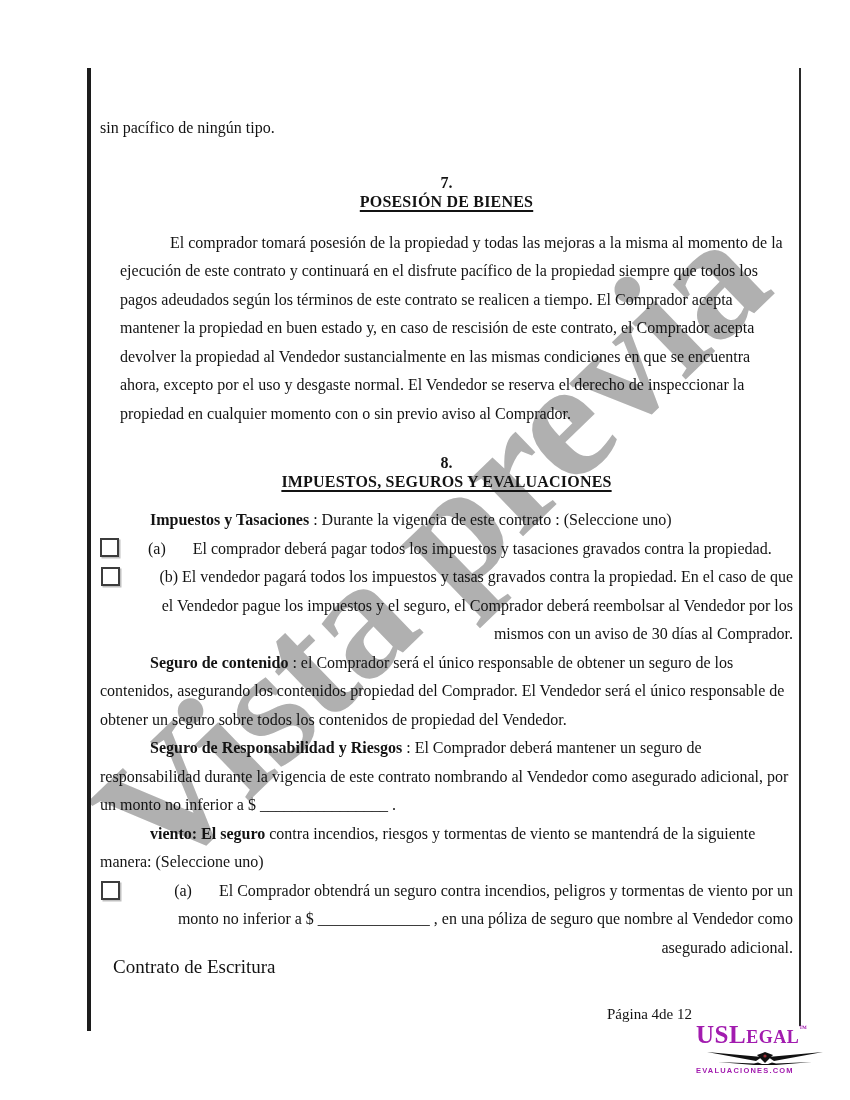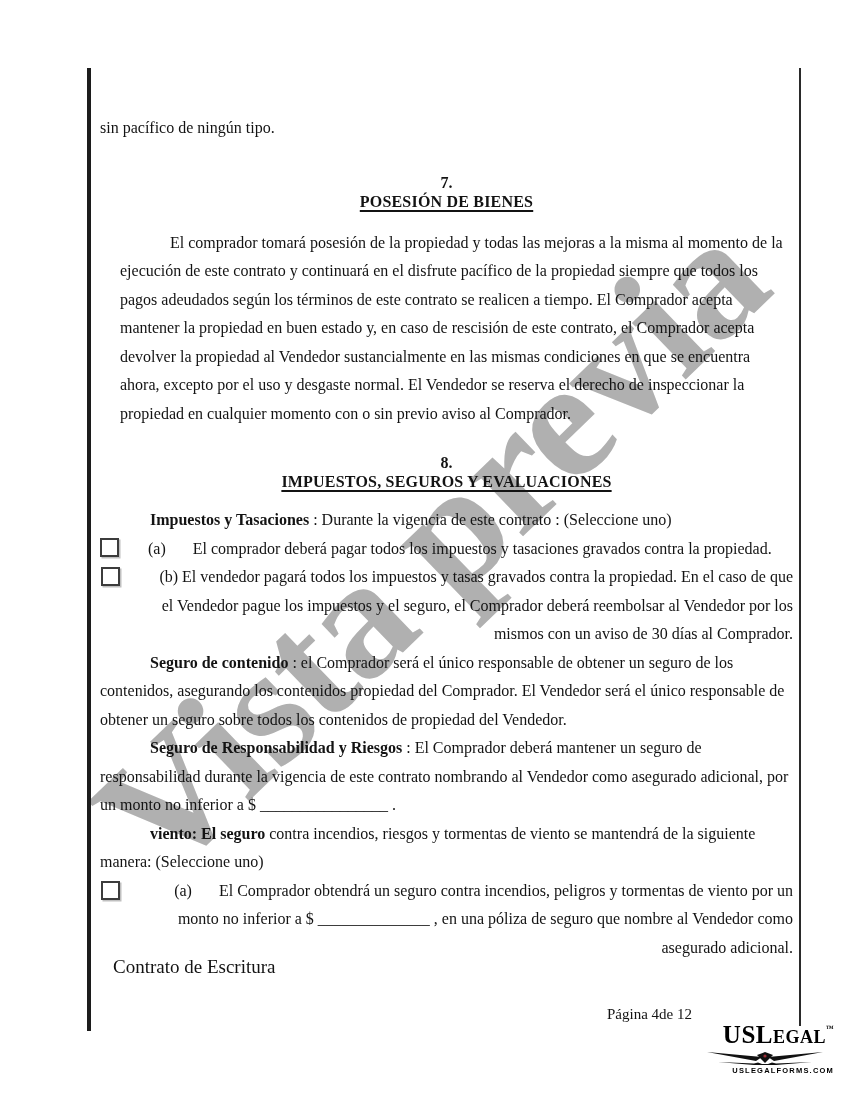--- a/index.html
+++ b/index.html
@@ -87,23 +87,23 @@
     margin: 0;
   }
   
   .footer-title { position: absolute; left: 113px; top: 956px; font-size: 19px; z-index: 2; }
   .footer-page  { position: absolute; left: 607px; top: 1006px; font-size: 15px; z-index: 2; }
   
   .logo {
     position: absolute;
     left: 696px; top: 1016px;
     width: 138px;
-    text-align: right;
+    text-align: left;
     z-index: 2;
-    color: #000000;
+    color: #a21caf;
   }
   .logo-word { line-height: 26px; white-space: nowrap; font-weight: bold; }
   .brand-big  { font-size: 25px; letter-spacing: 0.5px; }
   .brand-small{ font-size: 18px; letter-spacing: 0.5px; }
   .brand-tm   { font-size: 8px; vertical-align: 12px; }
   .logo-wings { display: block; margin: 0 auto; }
   .logo-site  {
     font-family: "Liberation Sans", sans-serif;
     font-size: 7.5px; font-weight: bold;
     letter-spacing: 1.2px;
@@ -157,16 +157,16 @@
 
   <div class="logo">
     <div class="logo-word"><span class="brand-big">USL</span><span class="brand-small">EGAL</span><span class="brand-tm">™</span></div>
     <svg class="logo-wings" width="122" height="14" viewBox="0 0 122 14">
       <path d="M58 6 L3 1 L52 10 Z" fill="#111"></path>
       <path d="M64 6 L119 1 L70 10 Z" fill="#111"></path>
       <path d="M53 4 L61 1 L69 4 L61 12 Z" fill="#111"></path>
       <circle cx="61" cy="5" r="1.6" fill="#9c2f38"></circle>
       <path d="M14 11 L50 12.5 L54 11.5 L58 13 L64 13 L68 11.5 L72 12.5 L108 11 L72 14 L50 14 Z" fill="#111"></path>
     </svg>
-    <div class="logo-site">USLEGALFORMS.COM</div>
+    <div class="logo-site">EVALUACIONES.COM</div>
   </div>
 
 </div>
 
 </body></html>

